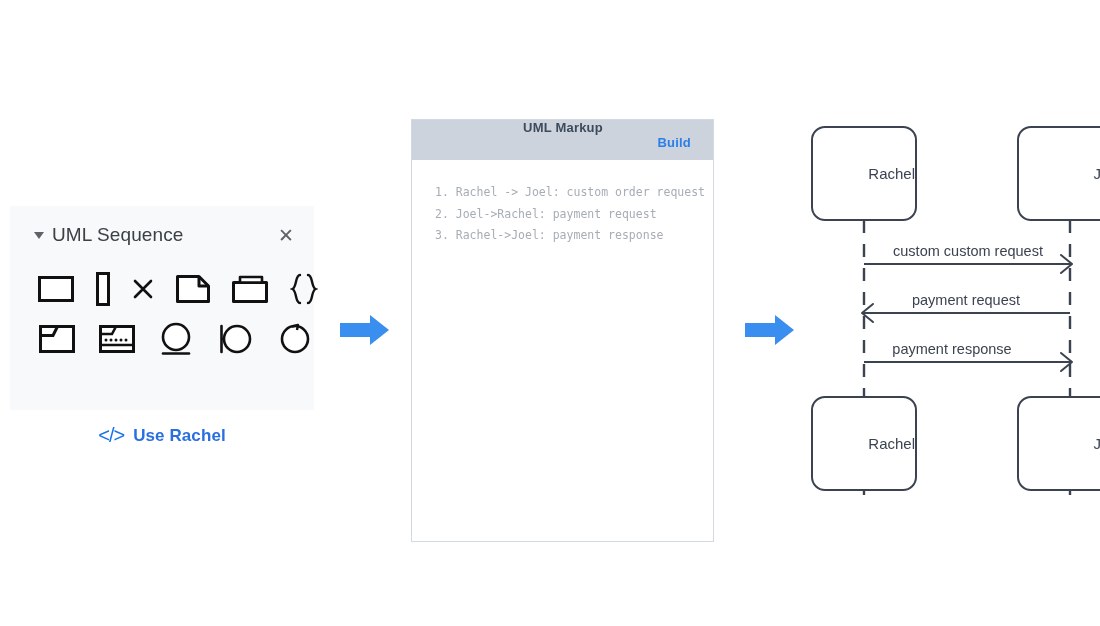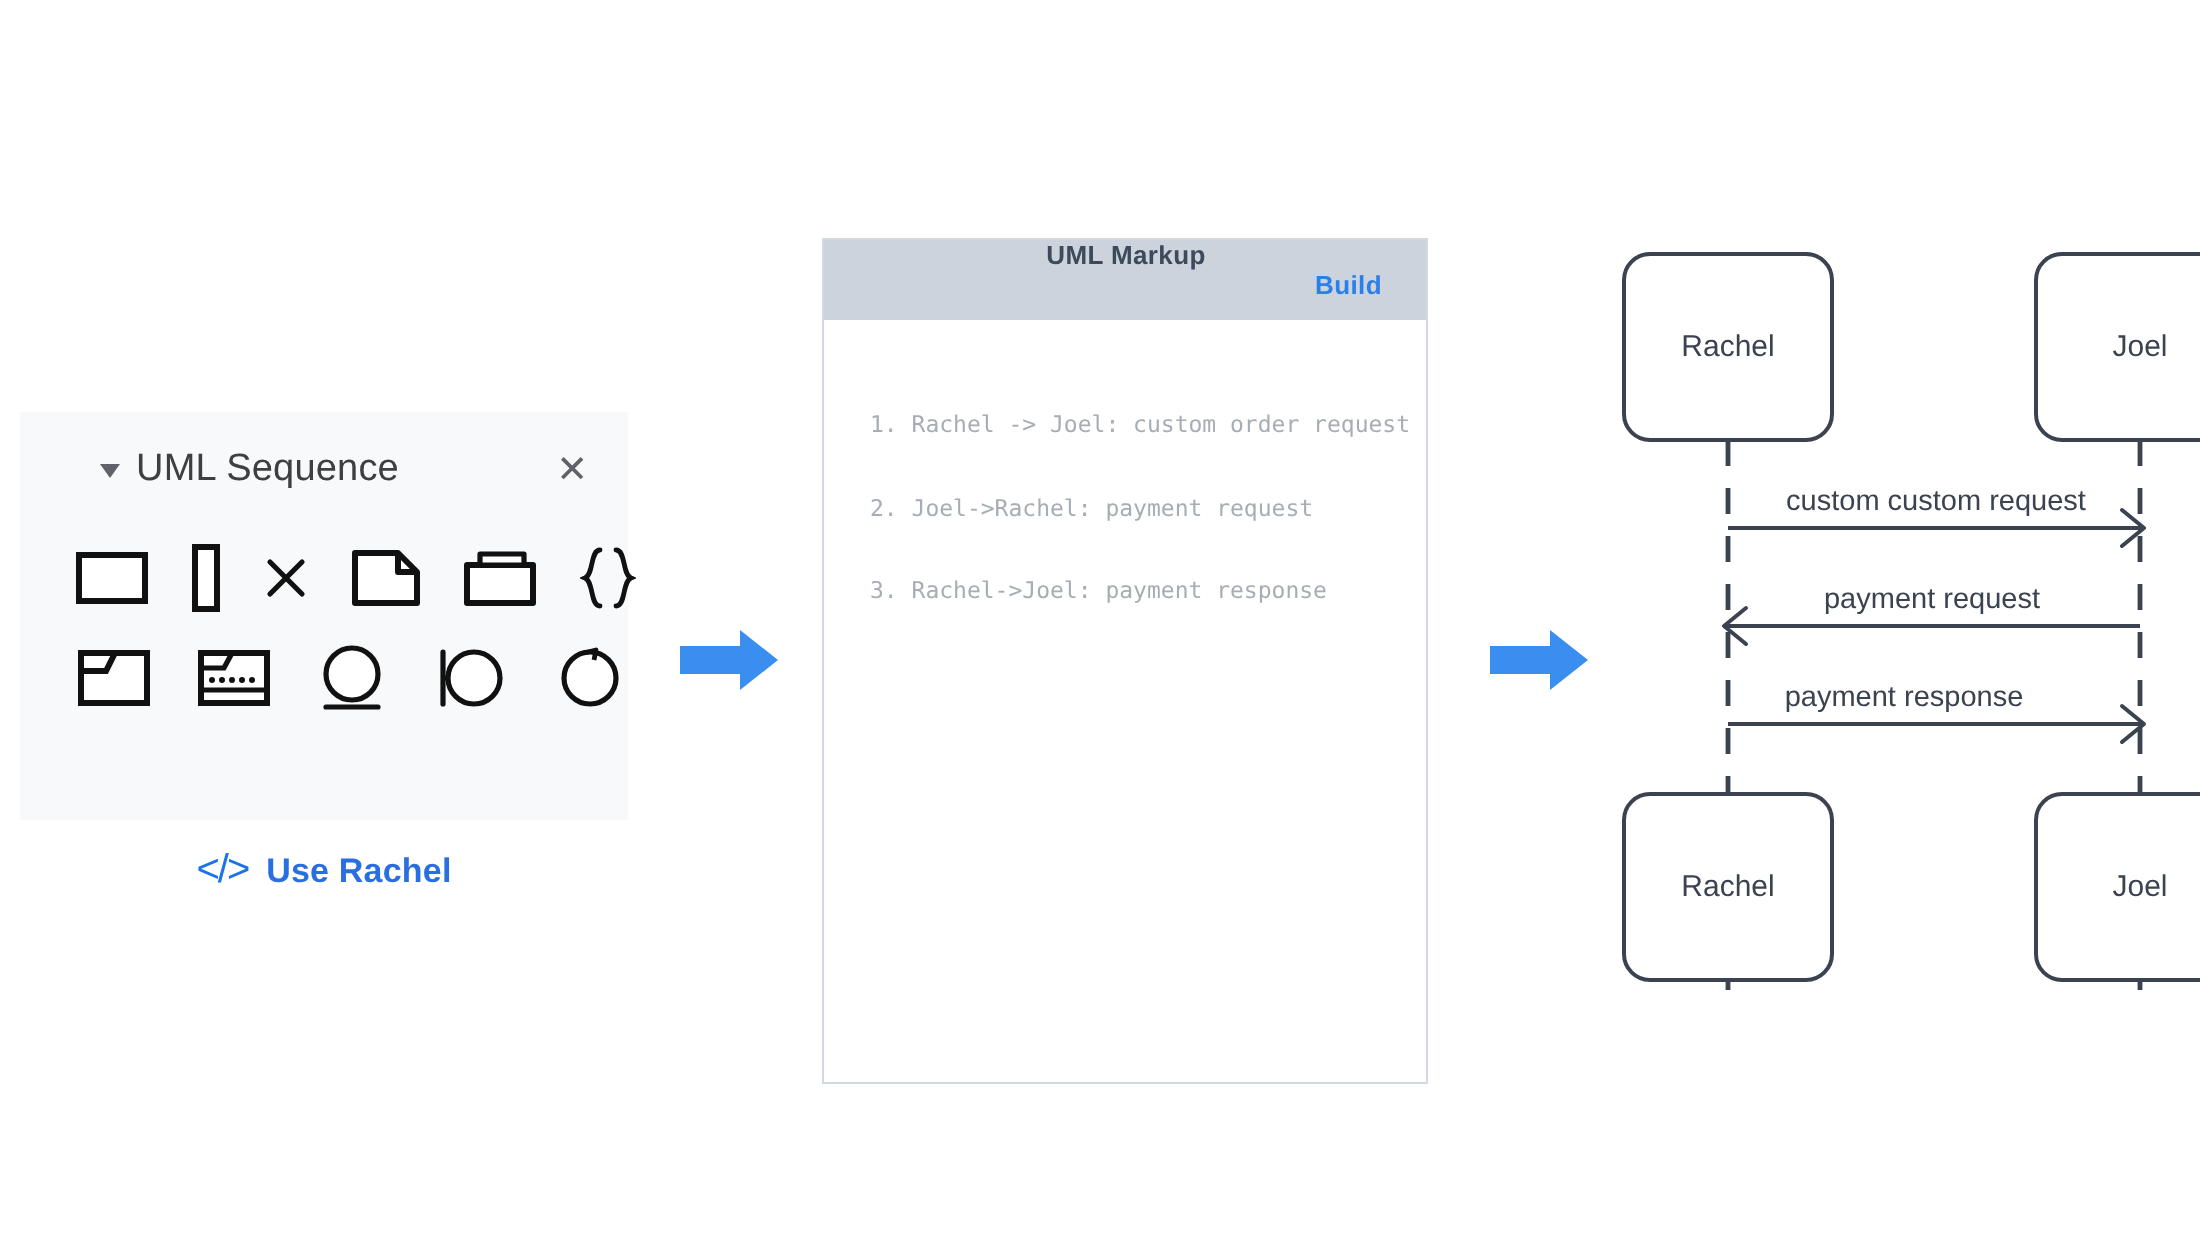--- a/index.html
+++ b/index.html
@@ -24,21 +24,21 @@
     position: absolute;
     left: 10px;
     top: 206px;
     width: 304px;
     height: 204px;
     background: #f7f9fb;
     box-sizing: border-box;
   }
   .shape-panel-header {
     position: absolute;
-    left: 16px; right: 0; top: 0;
+    left: 0; right: 0; top: 0;
     height: 58px;
     display: flex;
     align-items: center;
     padding: 0 20px 0 24px;
     text-align: center;
   }
   .disclosure-caret {
     width: 0; height: 0;
     border-left: 5px solid transparent;
     border-right: 5px solid transparent;
@@ -145,37 +145,36 @@
   }
   .markup-body {
     padding: 22px 10px 0 23px;
   }
   .markup-line {
     font-family: "DejaVu Sans Mono", "Liberation Mono", monospace;
     font-size: 11.5px;
     color: #a7adb5;
     line-height: 21.5px;
     white-space: pre;
-    margin-top: 20px;
   }
 
   
   .diagram { position: absolute; left: 800px; top: 110px; }
 
   .lifebox {
     position: absolute;
     width: 106px;
     height: 95px;
     border: 2px solid #3c4350;
     border-radius: 14px;
     background: #ffffff;
     box-sizing: border-box;
     display: flex;
     align-items: center;
-    justify-content: center;
+    justify-content: flex-end;
   }
   .lifebox-label {
     font-size: 15px;
     color: #3c4350;
   }
 
   .msg-label {
     position: absolute;
     font-size: 14.5px;
     color: #3c4350;

